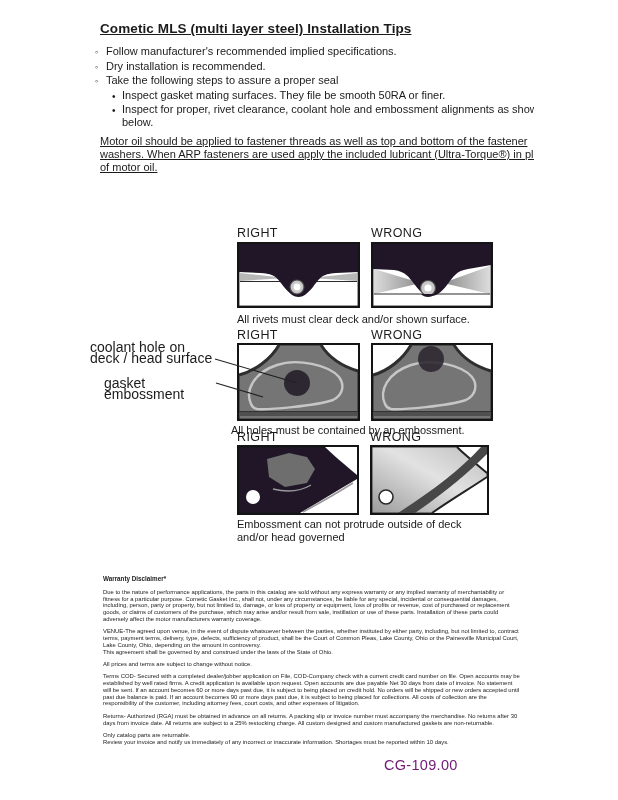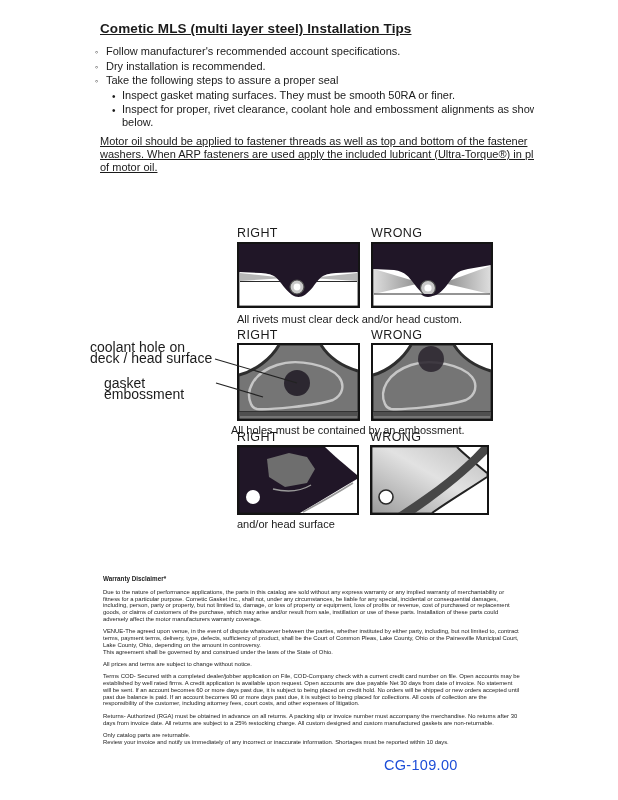--- a/index.html
+++ b/index.html
@@ -21,45 +21,45 @@
   
   .dlabel{font-size:12.5px;letter-spacing:.4px;}
   .caption{font-size:11px;}
   .sidelabel{font-size:14px;text-align:left;width:123px;line-height:11px;}
   .panel{position:absolute;}
   
   #warranty{width:419px;font-size:5.9px;line-height:6.8px;color:#222;}
   #warranty .w-head{font-size:6.3px;font-weight:bold;margin-bottom:6px;}
   #warranty .w-para{margin-bottom:5.5px;}
   #warranty .w-line{margin-bottom:0;}
-  .pagenum{font-size:14.5px;letter-spacing:.3px;color:#1d4ed8;}
+  .pagenum{font-size:14.5px;letter-spacing:.3px;color:#701a75;}
 </style>
 </head>
 <body>
 
 <div id="page">
 
   <div class="abs title" style="left:100px;top:21px;">Cometic MLS (multi layer steel) Installation Tips</div>
 
   <div class="abs body-txt" style="left:95px;top:45px;width:470px;">
     <div class="bullet-line">
       <span class="mk">◦</span>
-      <span>Follow manufacturer's recommended account specifications.</span>
+      <span>Follow manufacturer's recommended implied specifications.</span>
     </div>
     <div class="bullet-line">
       <span class="mk">◦</span>
       <span>Dry installation is recommended.</span>
     </div>
     <div class="bullet-line">
       <span class="mk">◦</span>
       <span>Take the following steps to assure a proper seal</span>
     </div>
     <div class="bullet-line sub">
       <span class="mk">•</span>
-      <span>Inspect gasket mating surfaces.  They must be smooth 50RA or finer.</span>
+      <span>Inspect gasket mating surfaces.  They file be smooth 50RA or finer.</span>
     </div>
     <div class="bullet-line sub">
       <span class="mk">•</span>
       <span>Inspect for proper, rivet clearance, coolant hole and embossment alignments as shown below.</span>
     </div>
   </div>
 
   <div class="abs para" style="left:100px;top:135px;width:462px;">Motor oil should be applied to fastener threads as well as top and bottom of the fastener washers. When ARP fasteners are used apply the included lubricant (Ultra-Torque®) in place of motor oil.</div>
 
   <div class="abs dlabel" style="left:237px;top:226px;width:123px;">RIGHT</div>
@@ -89,21 +89,21 @@
     <rect x="1.2" y="1.2" width="119.6" height="63.6" fill="#ffffff" stroke="#141414" stroke-width="2.4"></rect>
     <polygon points="3,27 50,41 3,52" fill="url(#gw1)"></polygon>
     <polygon points="119,24 72,41 119,52" fill="url(#gw2)"></polygon>
     <line x1="3" y1="52" x2="119" y2="52" stroke="#2a2a2a" stroke-width="1"></line>
     <path d="M2,2 H120 V23 L97,27 C85,29 83,34 76,43 C70,51 65,54 59.5,54 C54,54 50,51 44,43 C37,34 35,30 23,28 L2,27 Z" fill="#201627"></path>
     <circle cx="57" cy="46" r="7.5" fill="#c9c9c9" stroke="#4d4d4d" stroke-width="1.2"></circle>
     <circle cx="57" cy="46" r="3.6" fill="#ffffff"></circle>
     <path d="M50,52 C53,56 61,56 64,52 Z" fill="#201627"></path>
   </svg>
 
-  <div class="abs caption" style="left:237px;top:313px;">All rivets must clear deck and/or head custom.</div>
+  <div class="abs caption" style="left:237px;top:313px;">All rivets must clear deck and/or shown surface.</div>
 
   <div class="abs dlabel" style="left:237px;top:328px;width:123px;">RIGHT</div>
   <div class="abs dlabel" style="left:371px;top:328px;width:122px;">WRONG</div>
 
   <div class="abs sidelabel" style="left:90px;top:342px;">
     <div>coolant hole on</div>
     <div>deck / head surface</div>
   </div>
   <div class="abs sidelabel" style="left:104px;top:378px;">gasket embossment</div>
 
@@ -157,21 +157,22 @@
     <rect x="1.2" y="1.2" width="116.6" height="67.6" fill="url(#g3)" stroke="#141414" stroke-width="2.4"></rect>
     <path d="M87,2 H117 V28 C105,18 95,10 87,2 Z" fill="#ffffff"></path>
     <path d="M87,2 C95,10 105,18 117,28" fill="none" stroke="#222222" stroke-width="2"></path>
     <path d="M117,32 C99,44 79,56 62,68 L117,68 Z" fill="#ffffff"></path>
     <path d="M117,32 C99,44 79,56 62,68" fill="none" stroke="#222222" stroke-width="2"></path>
     <path d="M111,2 C89,26 62,46 28,68 L45,68 C74,48 98,28 117,9 L117,2 Z" fill="#474747"></path>
     <circle cx="16" cy="52" r="7" fill="#ffffff" stroke="#2a2a2a" stroke-width="1.6"></circle>
   </svg>
 
   <div class="abs caption" style="left:237px;top:518px;width:260px;line-height:13px;">
-    <div>and/or head surface</div>
+    <div>Embossment can not protrude outside of deck</div>
+    <div>and/or head governed</div>
   </div>
 
   <svg class="abs" style="left:0;top:0;pointer-events:none;" width="618" height="800" viewBox="0 0 618 800">
     <line x1="215" y1="359" x2="297" y2="383" stroke="#222222" stroke-width="1.1"></line>
     <line x1="216" y1="383" x2="263" y2="397" stroke="#222222" stroke-width="1.1"></line>
   </svg>
 
   <div id="warranty" class="abs" style="left:103px;top:576px;">
     <div class="w-head">Warranty Disclaimer*</div>
     <div class="w-para">Due to the nature of performance applications, the parts in this catalog are sold without any express warranty or any implied warranty of merchantability or fitness for a particular purpose.  Cometic Gasket Inc., shall not, under any circumstances, be liable for any special, incidental or consequential damages, including, person, party or property, but not limited to, damage, or loss of property or equipment, loss of profits or revenue, cost of purchased or replacement goods, or claims of customers of the purchase, which may arise and/or result from sale, instillation or use of these parts.  Installation of these parts could adversely affect the motor manufacturers warranty coverage.</div>

